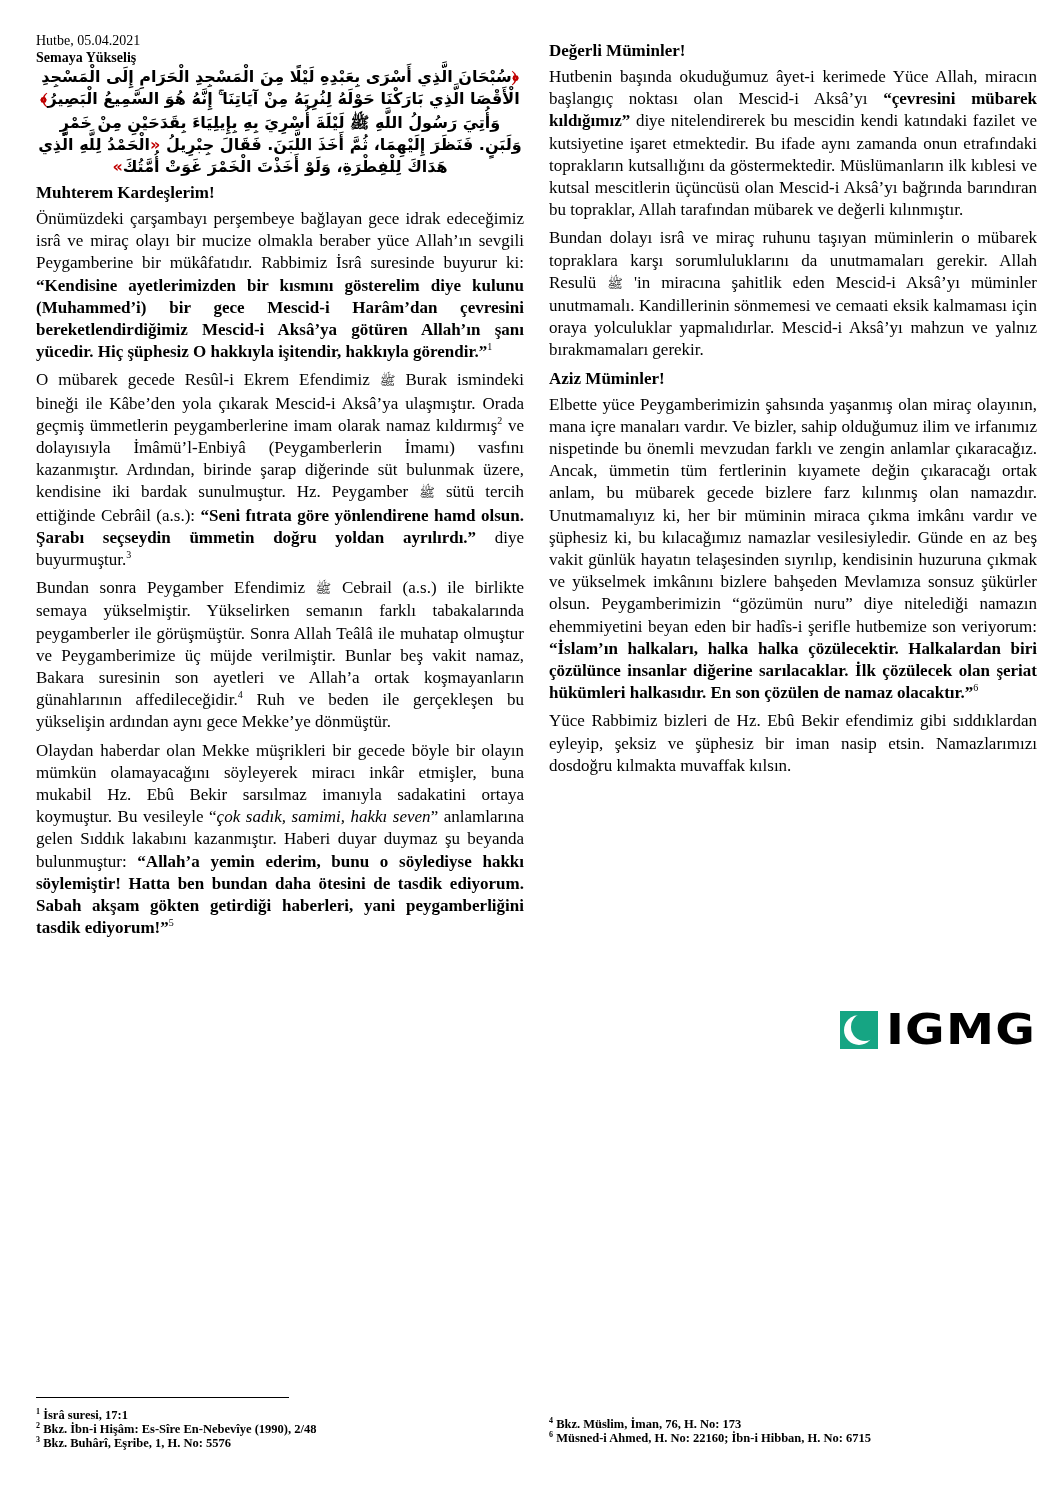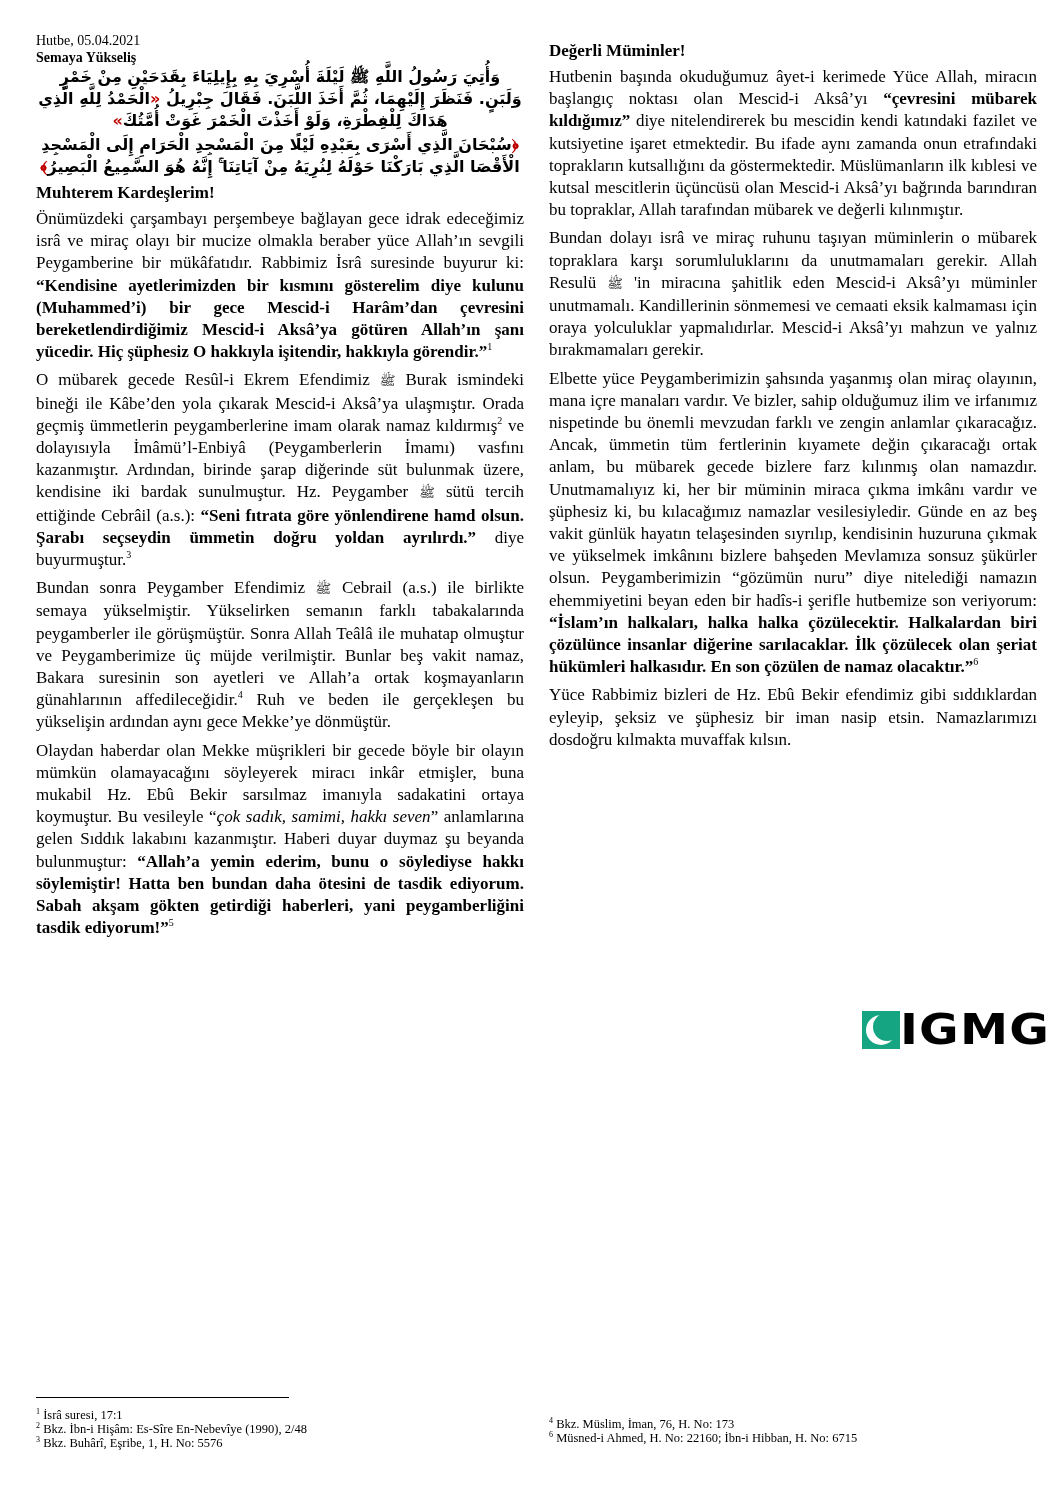--- a/index.html
+++ b/index.html
@@ -9,44 +9,44 @@
   #col-right { left:549px; }
   .meta { font-size:14px; line-height:17px; }
   .meta.title { font-weight:bold; }
   .arabic { direction:rtl; text-align:center; font-family:"DejaVu Sans",sans-serif; font-weight:bold; font-size:16px; line-height:22px; margin:0 0 2px 0; }
   .arabic .orn { color:#c00000; }
   h2 { font-size:17px; line-height:22px; font-weight:bold; margin:4px 0 4px 0; }
   p { font-size:17px; line-height:22.2px; text-align:justify; margin:0 0 6px 0; }
   p b { font-weight:bold; }
   sup { font-size:10px; line-height:0; }
   .salat { font-family:"DejaVu Sans",sans-serif; font-size:13px; }
-  .footnotes { position:absolute; top:1397px; width:490px; font-size:12.5px; line-height:14px; }
+  .footnotes { position:absolute; top:1397px; width:490px; font-size:12.5px; line-height:14px;font-weight:bold; }
   #fn-left { left:36px; }
   #fn-left .rule { width:253px; border-top:1.5px solid #000; margin-bottom:10px; }
   #fn-right { left:549px; top:1417px; }
   .fn sup { font-size:8px; }
-  .logo { position:absolute; left:862px; top:1011px; display:flex; align-items:flex-end; }
+  .logo { position:absolute; left:840px; top:1011px; display:flex; align-items:flex-end; gap:8px; }
   .logo .mark { width:38px; height:38px; background:#16a583; position:relative; overflow:hidden; }
   .logo .mark::before { content:""; position:absolute; left:4px; top:4px; width:30px; height:30px; border-radius:50%; background:#fff; }
   .logo .mark::after { content:""; position:absolute; left:11px; top:2px; width:28px; height:28px; border-radius:50%; background:#16a583; }
   .logo .word { font-family:"DejaVu Sans",sans-serif; font-weight:900; font-size:42px; letter-spacing:1px; line-height:38px; transform:scaleX(1.15); transform-origin:left center; }
 </style>
 </head>
 <body>
 
 <div id="col-left" class="col">
   <div class="meta">Hutbe, 05.04.2021</div>
   <div class="meta title">Semaya Yükseliş</div>
 
   <div class="arabic">
+    <span class="orn">﴿</span><span>سُبْحَانَ الَّذِي أَسْرَى بِعَبْدِهِ لَيْلًا مِنَ الْمَسْجِدِ الْحَرَامِ إِلَى الْمَسْجِدِ الْأَقْصَا الَّذِي بَارَكْنَا حَوْلَهُ لِنُرِيَهُ مِنْ آيَاتِنَا ۚ إِنَّهُ هُوَ السَّمِيعُ الْبَصِيرُ</span><span class="orn">﴾</span>
+  </div>
+  <div class="arabic">
     <span>وَأُتِيَ رَسُولُ اللَّهِ ﷺ لَيْلَةَ أُسْرِيَ بِهِ بِإِيلِيَاءَ بِقَدَحَيْنِ مِنْ خَمْرٍ وَلَبَنٍ. فَنَظَرَ إِلَيْهِمَا، ثُمَّ أَخَذَ اللَّبَنَ. فَقَالَ جِبْرِيلُ</span>
     <span class="orn">«</span><span>الْحَمْدُ لِلَّهِ الَّذِي هَدَاكَ لِلْفِطْرَةِ، وَلَوْ أَخَذْتَ الْخَمْرَ غَوَتْ أُمَّتُكَ</span><span class="orn">»</span>
-  </div>
-  <div class="arabic">
-    <span class="orn">﴿</span><span>سُبْحَانَ الَّذِي أَسْرَى بِعَبْدِهِ لَيْلًا مِنَ الْمَسْجِدِ الْحَرَامِ إِلَى الْمَسْجِدِ الْأَقْصَا الَّذِي بَارَكْنَا حَوْلَهُ لِنُرِيَهُ مِنْ آيَاتِنَا ۚ إِنَّهُ هُوَ السَّمِيعُ الْبَصِيرُ</span><span class="orn">﴾</span>
   </div>
 
   <h2>Muhterem Kardeşlerim!</h2>
   <p>
     <span>Önümüzdeki çarşambayı perşembeye bağlayan gece idrak edeceğimiz isrâ ve miraç olayı bir mucize olmakla beraber yüce Allah’ın sevgili Peygamberine bir mükâfatıdır. Rabbimiz İsrâ suresinde buyurur ki: </span><b>“Kendisine ayetlerimizden bir kısmını gösterelim diye kulunu (Muhammed’i) bir gece Mescid-i Harâm’dan çevresini bereketlendirdiğimiz Mescid-i Aksâ’ya götüren Allah’ın şanı yücedir. Hiç şüphesiz O hakkıyla işitendir, hakkıyla görendir.”</b><sup>1</sup>
   </p>
   <p>
     <span>O mübarek gecede Resûl-i Ekrem Efendimiz </span><span class="salat">ﷺ</span><span> Burak ismindeki bineği ile Kâbe’den yola çıkarak Mescid-i Aksâ’ya ulaşmıştır. Orada geçmiş ümmetlerin peygamberlerine imam olarak namaz kıldırmış</span><sup>2</sup><span> ve dolayısıyla İmâmü’l-Enbiyâ (Peygamberlerin İmamı) vasfını kazanmıştır. Ardından, birinde şarap diğerinde süt bulunmak üzere, kendisine iki bardak sunulmuştur. Hz. Peygamber </span><span class="salat">ﷺ</span><span> sütü tercih ettiğinde Cebrâil (a.s.): </span><b>“Seni fıtrata göre yönlendirene hamd olsun. Şarabı seçseydin ümmetin doğru yoldan ayrılırdı.”</b><span> diye buyurmuştur.</span><sup>3</sup>
   </p>
   <p>
@@ -58,20 +58,21 @@
 </div>
 
 <div id="col-right" class="col">
   <h2 style="margin-top:8px">Değerli Müminler!</h2>
   <p>
     <span>Hutbenin başında okuduğumuz âyet-i kerimede Yüce Allah, miracın başlangıç noktası olan Mescid-i Aksâ’yı </span><b>“çevresini mübarek kıldığımız”</b><span> diye nitelendirerek bu mescidin kendi katındaki fazilet ve kutsiyetine işaret etmektedir. Bu ifade aynı zamanda onun etrafındaki toprakların kutsallığını da göstermektedir. Müslümanların ilk kıblesi ve kutsal mescitlerin üçüncüsü olan Mescid-i Aksâ’yı bağrında barındıran bu topraklar, Allah tarafından mübarek ve değerli kılınmıştır.</span>
   </p>
   <p>
     <span>Bundan dolayı isrâ ve miraç ruhunu taşıyan müminlerin o mübarek topraklara karşı sorumluluklarını da unutmamaları gerekir. Allah Resulü </span><span class="salat">ﷺ</span><span> 'in miracına şahitlik eden Mescid-i Aksâ’yı müminler unutmamalı. Kandillerinin sönmemesi ve cemaati eksik kalmaması için oraya yolculuklar yapmalıdırlar. Mescid-i Aksâ’yı mahzun ve yalnız bırakmamaları gerekir.</span>
   </p>
+  <h2>Aziz Müminler!</h2>
   <p>
     <span>Elbette yüce Peygamberimizin şahsında yaşanmış olan miraç olayının, mana içre manaları vardır. Ve bizler, sahip olduğumuz ilim ve irfanımız nispetinde bu önemli mevzudan farklı ve zengin anlamlar çıkaracağız. Ancak, ümmetin tüm fertlerinin kıyamete değin çıkaracağı ortak anlam, bu mübarek gecede bizlere farz kılınmış olan namazdır. Unutmamalıyız ki, her bir müminin miraca çıkma imkânı vardır ve şüphesiz ki, bu kılacağımız namazlar vesilesiyledir. Günde en az beş vakit günlük hayatın telaşesinden sıyrılıp, kendisinin huzuruna çıkmak ve yükselmek imkânını bizlere bahşeden Mevlamıza sonsuz şükürler olsun. Peygamberimizin “gözümün nuru” diye nitelediği namazın ehemmiyetini beyan eden bir hadîs-i şerifle hutbemize son veriyorum: </span><b>“İslam’ın halkaları, halka halka çözülecektir. Halkalardan biri çözülünce insanlar diğerine sarılacaklar. İlk çözülecek olan şeriat hükümleri halkasıdır. En son çözülen de namaz olacaktır.”</b><sup>6</sup>
   </p>
   <p>Yüce Rabbimiz bizleri de Hz. Ebû Bekir efendimiz gibi sıddıklardan eyleyip, şeksiz ve şüphesiz bir iman nasip etsin. Namazlarımızı dosdoğru kılmakta muvaffak kılsın.</p>
 </div>
 
 <div class="logo">
   <div class="mark"></div>
   <div class="word">IGMG</div>
 </div>

